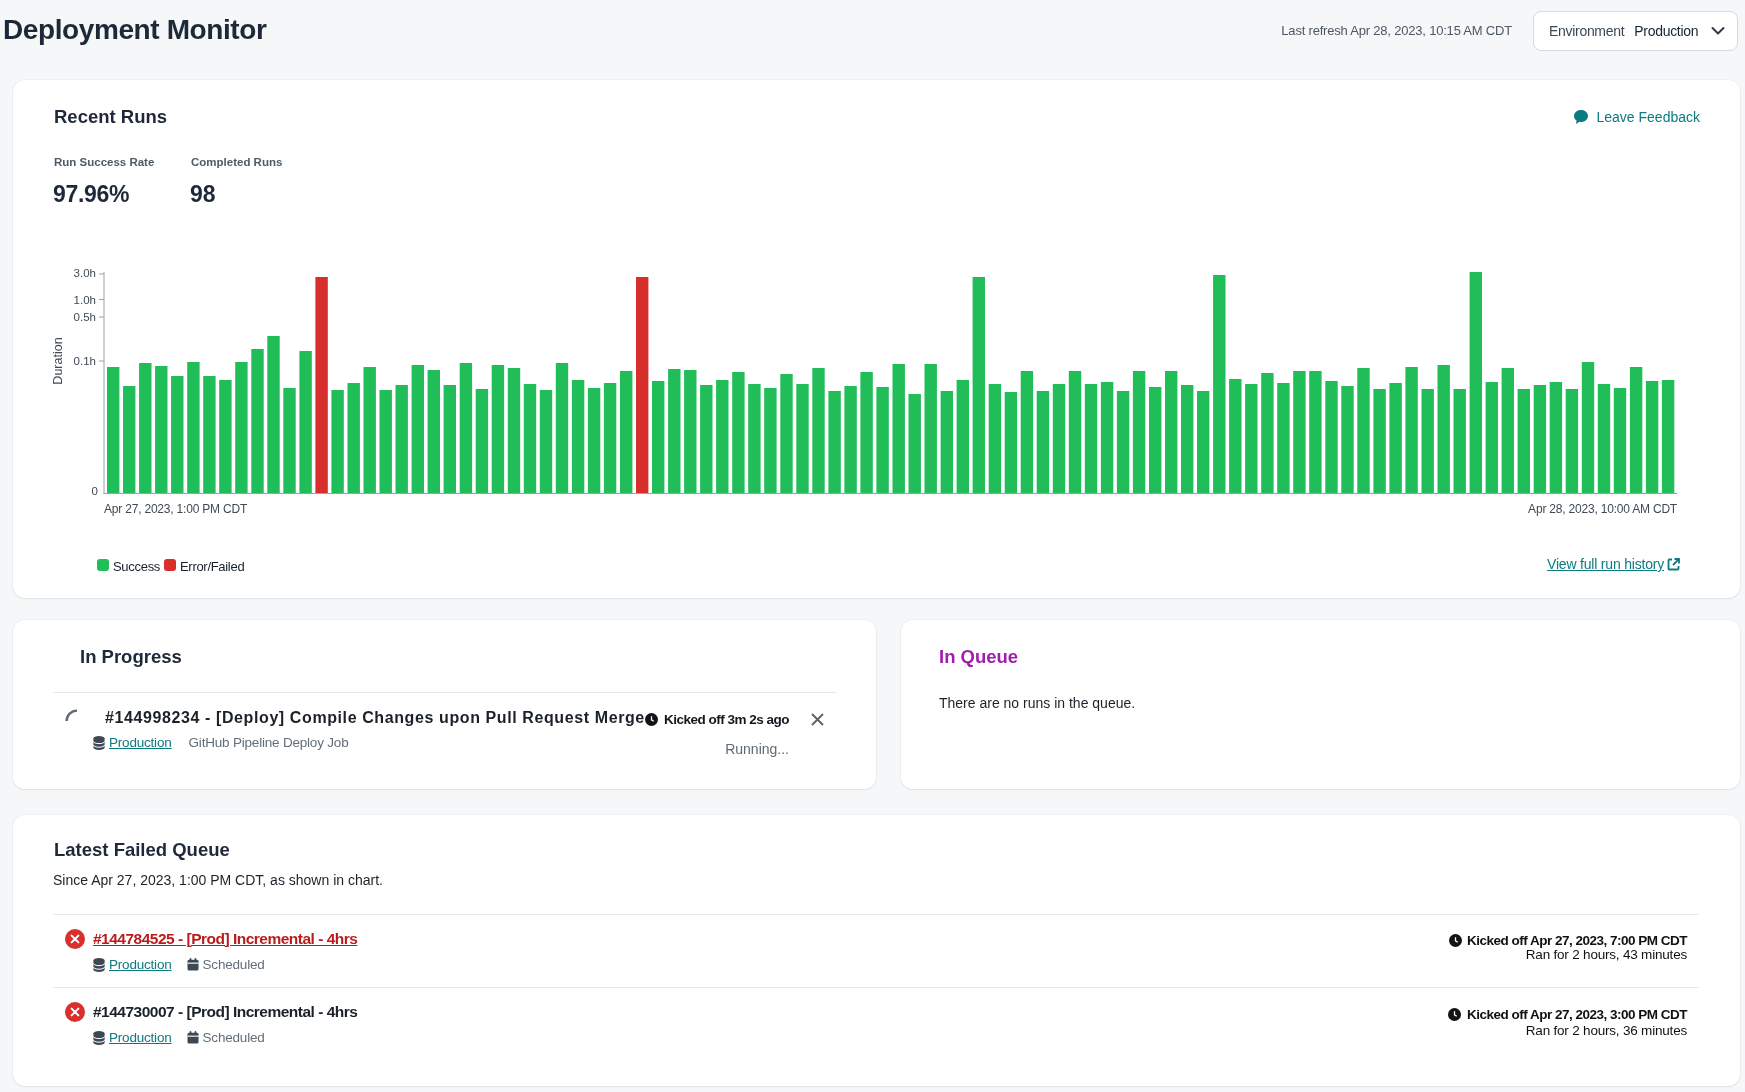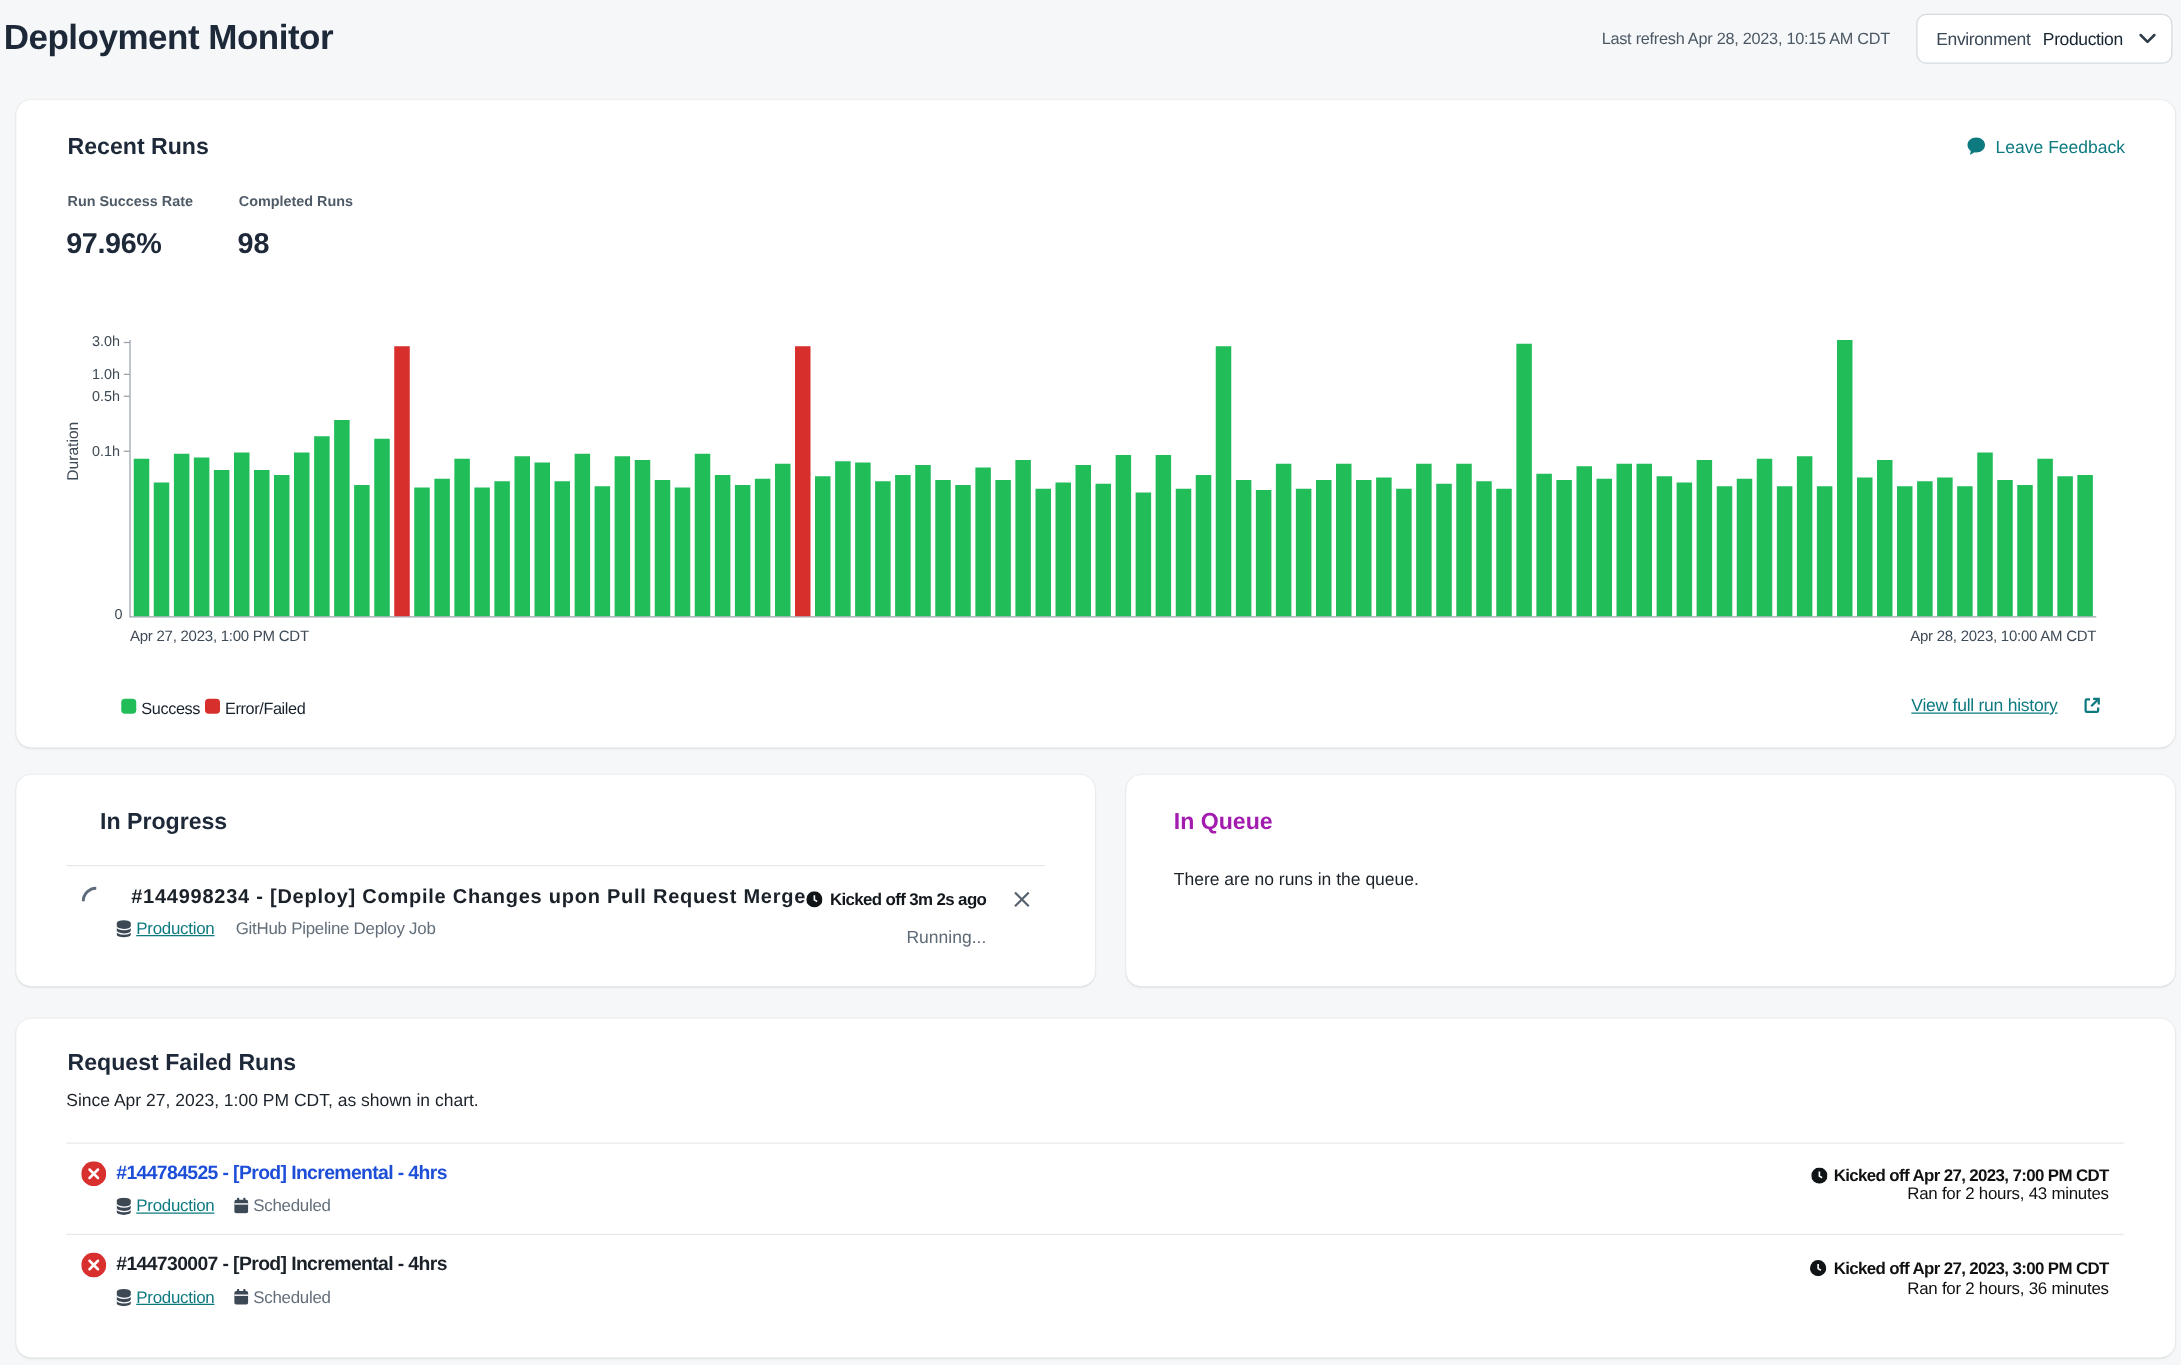--- a/index.html
+++ b/index.html
@@ -150,21 +150,21 @@
 <rect x="1661.9" y="380.0" width="12.4" height="113" fill="#21BD58"></rect>
   <text x="104" y="512.5" font-size="12" fill="#3E4A56" letter-spacing="-0.2">Apr 27, 2023, 1:00 PM CDT</text>
   <text x="1677" y="512.5" font-size="12" fill="#3E4A56" text-anchor="end" letter-spacing="-0.2">Apr 28, 2023, 10:00 AM CDT</text>
 </svg>
 
 <div class="abs" style="left:97px; top:559px; width:11.5px; height:11.5px; background:#21BD58; border-radius:3px;"></div>
 <div class="abs" style="left:113px; top:559px; font-size:13px; color:#17212B; letter-spacing:-0.3px;">Success</div>
 <div class="abs" style="left:164px; top:559px; width:11.5px; height:11.5px; background:#D62F2C; border-radius:3px;"></div>
 <div class="abs" style="left:180px; top:559px; font-size:13px; color:#17212B; letter-spacing:-0.3px;">Error/Failed</div>
 
-<div class="flex" style="right:64px; top:556px; gap:20px;">
+<div class="flex" style="right:64px; top:556px; gap:2px;">
   <span style="font-size:14px; color:#0D7A80; text-decoration:underline; letter-spacing:-0.2px;">View full run history</span>
   <svg style="flex:none" width="15" height="15" viewBox="0 0 15 15">
       <path d="M6 2.5 H3.5 C2.7 2.5 2.5 2.7 2.5 3.5 V11.5 C2.5 12.3 2.7 12.5 3.5 12.5 H11.5 C12.3 12.5 12.5 12.3 12.5 11.5 V9" fill="none" stroke="#0D7A80" stroke-width="1.8"></path>
       <path d="M8.5 2 H13 V6.5" fill="none" stroke="#0D7A80" stroke-width="1.8"></path>
       <path d="M12.6 2.4 L7 8" fill="none" stroke="#0D7A80" stroke-width="1.8"></path>
     </svg>
 </div>
 
 <div class="card" style="left:13px; top:620px; width:863px; height:169px;"></div>
 <div class="abs" style="left:54px; top:646px; font-size:18.5px; font-weight:bold; color:#1D2838;margin-left:26px;">In Progress</div>
@@ -196,30 +196,30 @@
   <span style="width:9px;"></span>
   <span style="font-size:13.5px; color:#626E7A; letter-spacing:-0.2px;">GitHub Pipeline Deploy Job</span>
 </div>
 <div class="abs" style="right:956px; top:740.5px; font-size:14px; color:#5E6A76;">Running...</div>
 
 <div class="card" style="left:901px; top:620px; width:839px; height:169px;"></div>
 <div class="abs" style="left:939px; top:646px; font-size:18.5px; font-weight:bold; color:#a21caf;">In Queue</div>
 <div class="abs" style="left:939px; top:695px; font-size:14px; color:#1B222A;">There are no runs in the queue.</div>
 
 <div class="card" style="left:13px; top:815px; width:1727px; height:271px;"></div>
-<div class="abs" style="left:54px; top:838.5px; font-size:18.5px; font-weight:bold; color:#1D2838;">Request Failed Runs</div>
+<div class="abs" style="left:54px; top:838.5px; font-size:18.5px; font-weight:bold; color:#1D2838;">Latest Failed Queue</div>
 <div class="abs" style="left:53px; top:872px; font-size:14px; color:#1B222A;">Since Apr 27, 2023, 1:00 PM CDT, as shown in chart.</div>
 <div class="abs" style="left:53px; top:914px; width:1646px; height:1px; background:#E6E9EB;"></div>
 <div class="abs" style="left:53px; top:987px; width:1646px; height:1px; background:#E6E9EB;"></div>
 
 <div class="abs" style="left:65px; top:929px; width:20px; height:20px;"><svg width="20" height="20" viewBox="0 0 20 20">
       <circle cx="10" cy="10" r="10" fill="#D8302F"></circle>
       <path d="M6.6 6.6 L13.4 13.4 M13.4 6.6 L6.6 13.4" stroke="#fff" stroke-width="2" stroke-linecap="round"></path>
     </svg></div>
-<div class="abs" style="left:93px; top:929.5px; font-size:15.5px; font-weight:bold; color:#1d4ed8; letter-spacing:-0.5px;">#144784525 - [Prod] Incremental - 4hrs</div>
+<div class="abs" style="left:93px; top:929.5px; font-size:15.5px; font-weight:bold; color:#b91c1c; letter-spacing:-0.5px;text-decoration:underline;">#144784525 - [Prod] Incremental - 4hrs</div>
 <div class="flex" style="left:93px; top:957px; gap:4px;">
   <svg style="flex:none" width="12" height="14" viewBox="0 0 12 14">
   <ellipse cx="6" cy="2.3" rx="5.6" ry="2.2" fill="#3C4854"></ellipse>
   <path d="M0.4 2.3 V11.7 A 5.6 2.2 0 0 0 11.6 11.7 V2.3" fill="#3C4854"></path>
   <path d="M0.4 5.4 A 5.6 2.2 0 0 0 11.6 5.4" fill="none" stroke="#fff" stroke-width="1"></path>
   <path d="M0.4 9.0 A 5.6 2.2 0 0 0 11.6 9.0" fill="none" stroke="#fff" stroke-width="1"></path>
 </svg>
   <span style="font-size:13.5px; color:#0D7A80; text-decoration:underline; letter-spacing:-0.2px;">Production</span>
   <span style="width:7px;"></span>
   <svg style="flex:none" width="12" height="13" viewBox="0 0 12 13">

